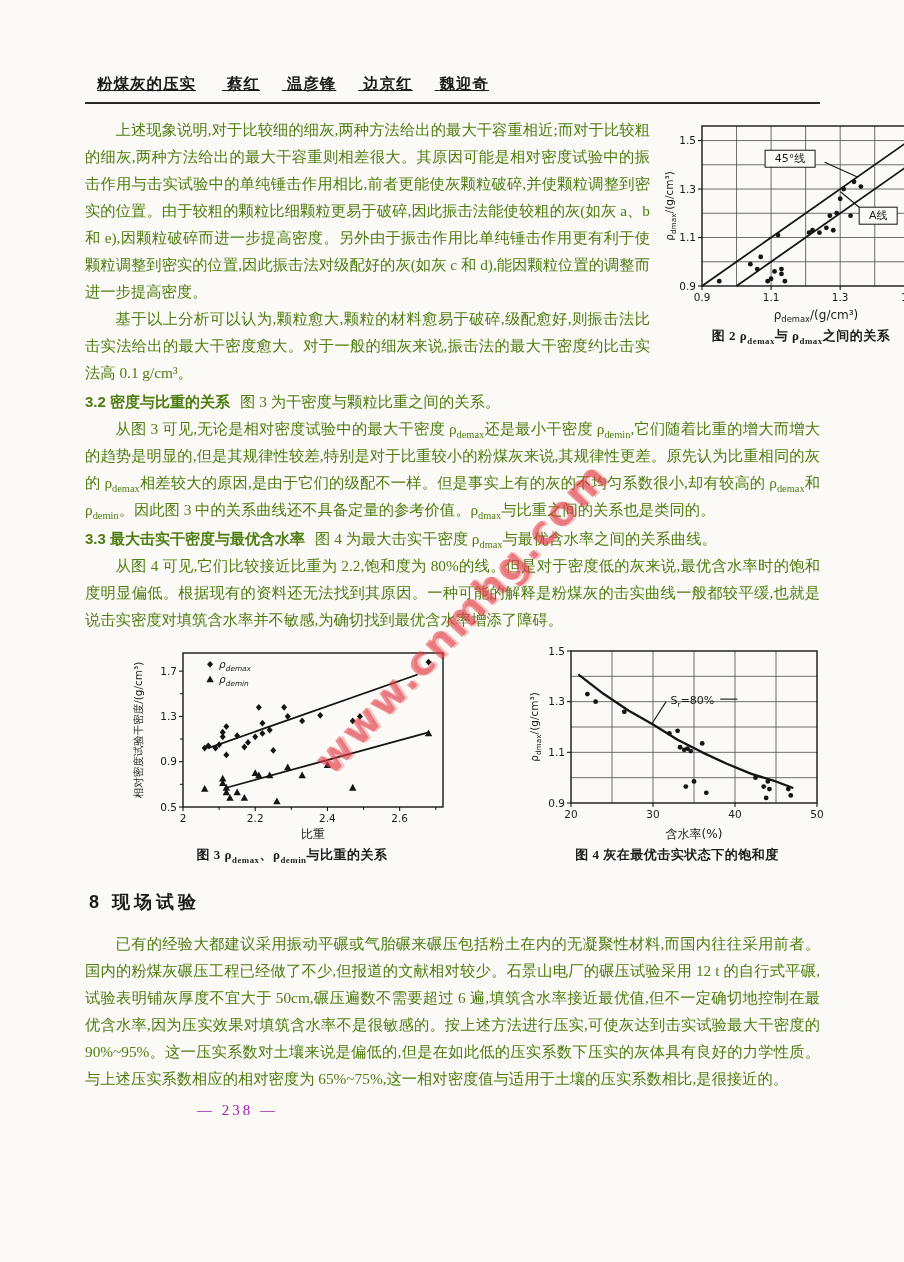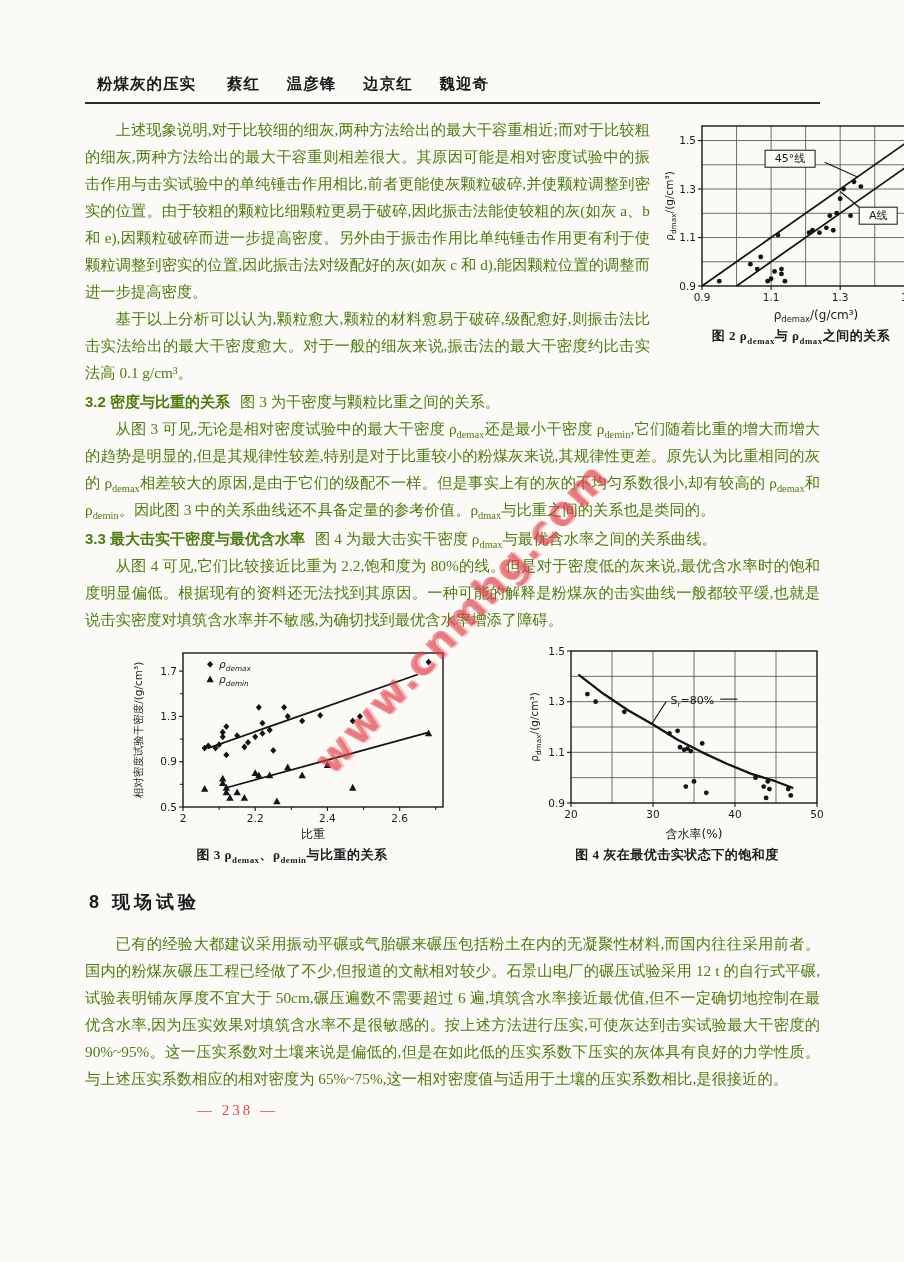--- a/index.html
+++ b/index.html
@@ -6,21 +6,21 @@
   .page{
     position:relative;
     width:904px;height:1262px;
     margin:0 auto;
     background:#fbfaf7;
     overflow:hidden;
     font-family:"Liberation Serif","DejaVu Serif",serif;
     color:#1b1b1b;
   }
   .content{position:absolute;left:85px;top:74px;width:795px;}
-  .header{font-size:15.5px;font-weight:bold;letter-spacing:1px;padding-left:12px;}
+  .header{font-size:15.5px;font-weight:bold;letter-spacing:1px;padding-left:12px;text-decoration:underline;}
   .header .ht{margin-right:26px;}
   .header .ha{margin-right:22px;}
   .rule{border-top:2px solid #2a2a2a;margin-top:7px;width:735px;}
   .flow{margin-top:12px;}
   .bp{
     font-size:15.3px;line-height:27px;text-align:justify;
     text-indent:2em;margin:0;padding-right:60px;color:#4d7c0f;
   }
   .headline{text-indent:0;margin-top:2px;}
   .bh{font-weight:bold;font-family:"Liberation Sans","DejaVu Sans",sans-serif;font-size:15px;margin-right:10px;}
@@ -30,21 +30,21 @@
   .figcap{
     text-align:center;font-size:13px;margin-top:3px;color:#1b1b1b;
     font-weight:600;letter-spacing:0.5px;
   }
   .figrow{display:flex;align-items:flex-end;margin:10px 0 0 46px;clear:both;}
   .fig4box{margin-left:74px;}
   .sec{
     font-size:18px;font-weight:bold;margin:26px 0 16px 4px;
     font-family:"Liberation Sans","DejaVu Sans",sans-serif;letter-spacing:4px;
   }
-  .pagenum{margin:10px 0 0 112px;font-size:15px;letter-spacing:3px;color:#ef4444;}
+  .pagenum{margin:10px 0 0 112px;font-size:15px;letter-spacing:3px;color:#a21caf;}
   .wm{
     position:absolute;left:258px;top:598px;width:400px;
     text-align:center;
     transform:rotate(-47deg);
     font-family:"DejaVu Sans","Liberation Sans",sans-serif;
     font-size:40px;font-weight:bold;letter-spacing:2px;
     color:rgba(226,58,70,0.55);
     text-shadow:2px 2px 0 rgba(226,58,70,0.28);
     pointer-events:none;z-index:5;
   }

